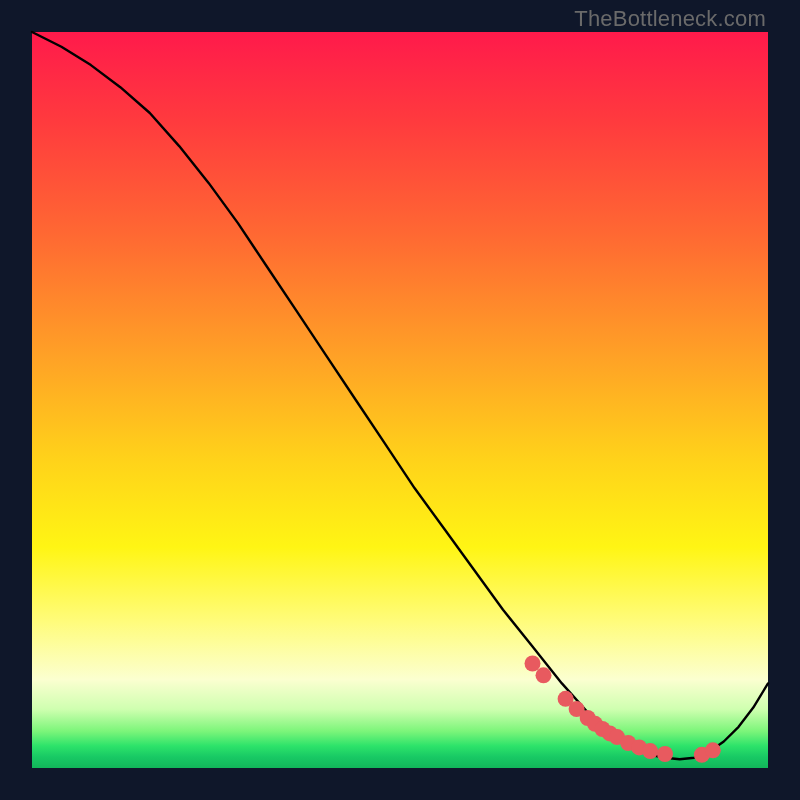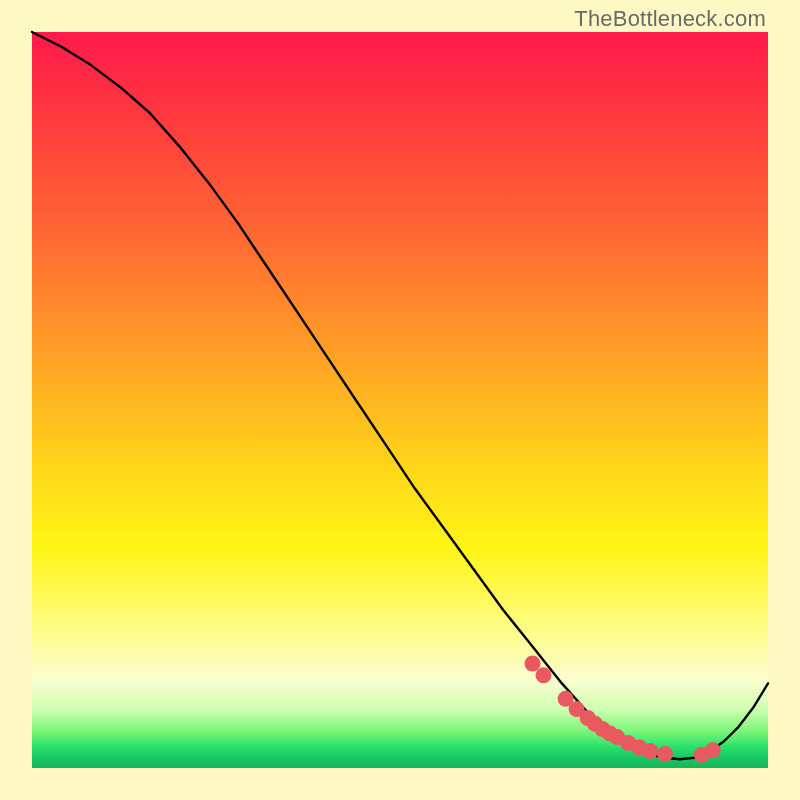--- a/index.html
+++ b/index.html
@@ -8,21 +8,21 @@
     width: 800px;
     height: 800px;
     background: #000;
     overflow: hidden;
     font-family: Arial, Helvetica, sans-serif;
   }
   .frame {
     position: relative;
     width: 800px;
     height: 800px;
-    background: #fef9c3;
+    background: #0f172a;
   }
   .plot {
     position: absolute;
     left: 32px;
     top: 32px;
     width: 736px;
     height: 736px;
     
     background: linear-gradient(
       to bottom,

